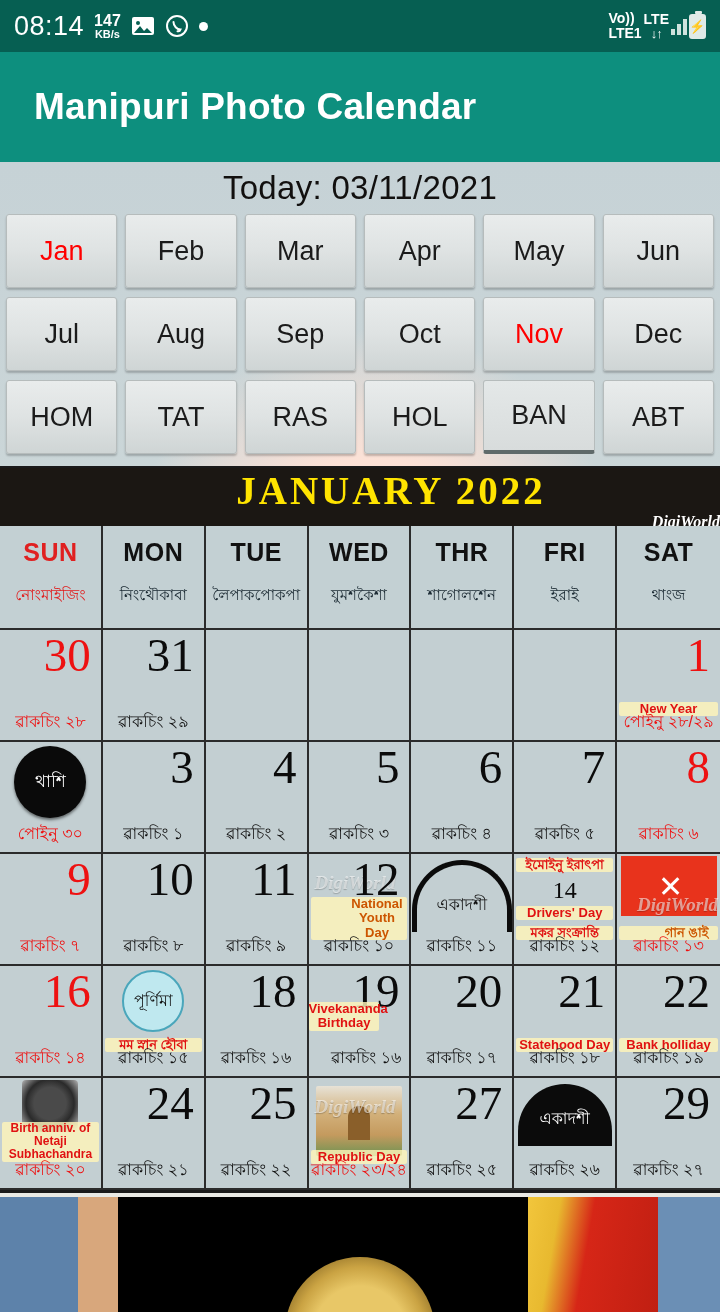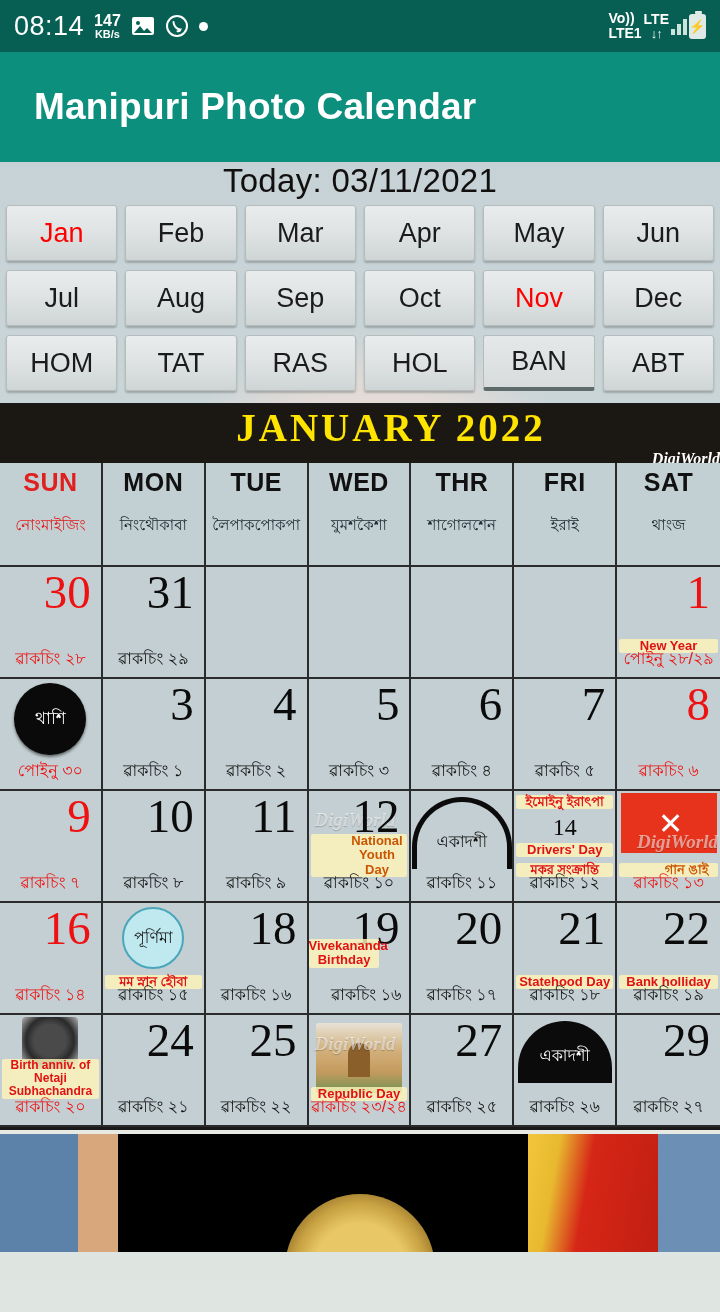--- a/index.html
+++ b/index.html
@@ -60,34 +60,34 @@
 
   .bg-photo {
     position: absolute; inset: 0;
     background:
       radial-gradient(circle at 52% 36%, rgba(255,226,214,0.95) 0 14%, rgba(255,226,214,0) 30%),
       radial-gradient(circle at 50% 60%, rgba(255,255,255,0.55) 0 22%, rgba(255,255,255,0) 46%),
       linear-gradient(180deg, #c6d2d6 0%, #cdd8d9 40%, #dfe6e2 100%);
   }
 
   .today-bar {
-    position: relative; height: 43px; display: flex; justify-content: center;
+    position: relative; height: 52px; display: flex; align-items: center; justify-content: center;
   }
   .today-bar .today-text { font-size: 33px; color: #12100f; letter-spacing: 0.3px; }
 
   
   .btn-grid {
     position: relative;
     display: grid;
     grid-template-columns: repeat(6, 1fr);
     gap: 9px 8px;
     padding: 0 6px;
   }
   .gbtn {
-    height: 56px;
+    height: 74px;
     background: linear-gradient(180deg, #e9ecec 0%, #dfe3e3 48%, #cfd5d5 100%);
     border: 1px solid #b6bcbc;
     border-radius: 3px;
     box-shadow: 0 2px 2px rgba(0,0,0,0.22);
     display: flex; align-items: center; justify-content: center;
     font-size: 27px; color: #1b1b1b;
   }
   .gbtn.active { color: #ff0000; }
   .gbtn.pressed {
     background: linear-gradient(180deg, #e4e8e8 0%, #d8dcdc 100%);
@@ -121,21 +121,21 @@
   .cal-title .mni-title {
     color: #ffe400; font-size: 31px; font-weight: 700; margin-left: 16px;
   }
 
   .cal-grid { display: grid; grid-template-columns: repeat(7, 1fr); }
   .dow {
     height: 104px;
     border-right: 2px solid #2b2b2b;
     border-bottom: 2px solid #2b2b2b;
     display: flex; flex-direction: column; align-items: center; justify-content: flex-start;
-    padding-top: 5px;
+    padding-top: 12px;
     background: rgba(196,208,211,0.72);
   }
   .dow:nth-child(7n) { border-right: none; }
   .dow .en { font-size: 25px; font-weight: 700; color: #111; letter-spacing: 0.5px; }
   .dow .mni { font-size: 15px; color: #1b2a33; margin-top: 16px; }
   .dow.sun .en, .dow.sun .mni { color: #e02020; }
 
   .cell {
     position: relative;
     height: 112px;

